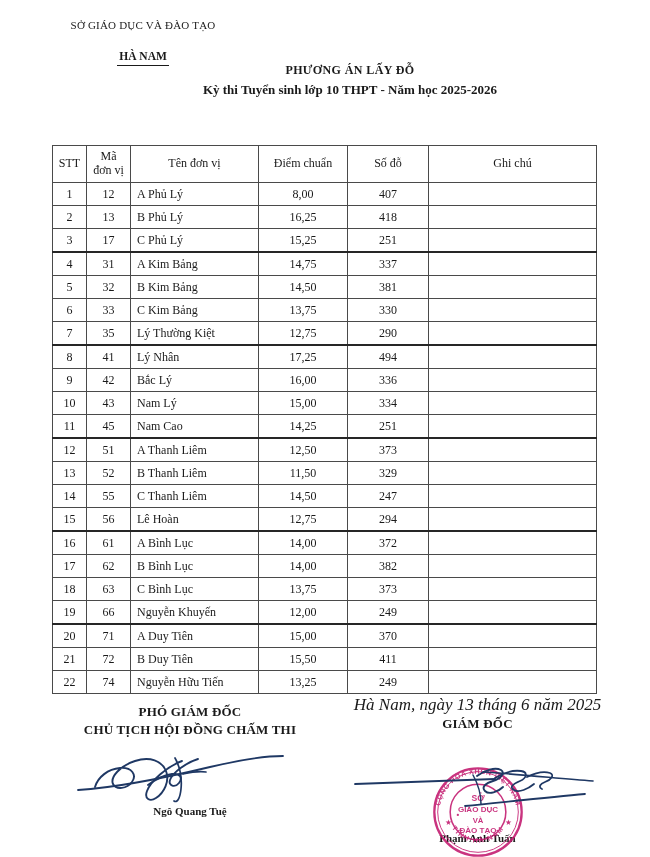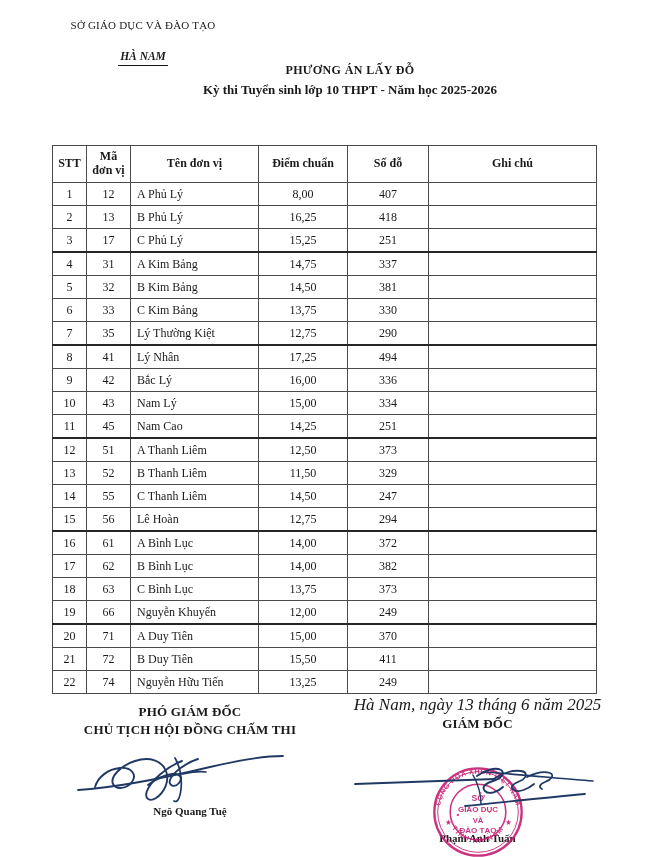--- a/index.html
+++ b/index.html
@@ -30,21 +30,20 @@
     letter-spacing: .2px;
     white-space: nowrap;
   }
   .letterhead .prov {
     font-size: 11.5px;
     font-weight: 700;
     display: inline-block;
     border-bottom: 1.3px solid #1a1a1a;
     padding: 0 2px 1px 2px;
     margin-top: 16px;
-    font-style: italic;
   }
 
   
   .title-wrap {
     position: absolute;
     left: 150px;
     top: 63px;
     width: 400px;
     text-align: center;
   }
@@ -74,21 +73,21 @@
   table.result th,
   table.result td {
     border: 1px solid #4a4a4a;
     font-size: 12px;
     padding: 0;
     height: 22px;
     vertical-align: middle;
   }
   table.result thead th {
     height: 36px;
-    font-weight: 700;
+    font-weight: 400;
     text-align: center;
     line-height: 1.15;
   }
   table.result tbody td { font-weight: 400; }
 
   .col-stt   { width: 33px;  text-align: center; }
   .col-ma    { width: 43px;  text-align: center; }
   .col-ten   { width: 127px; text-align: left; padding-left: 6px !important; }
   .col-diem  { width: 88px;  text-align: center; }
   .col-sodo  { width: 80px;  text-align: center; }

